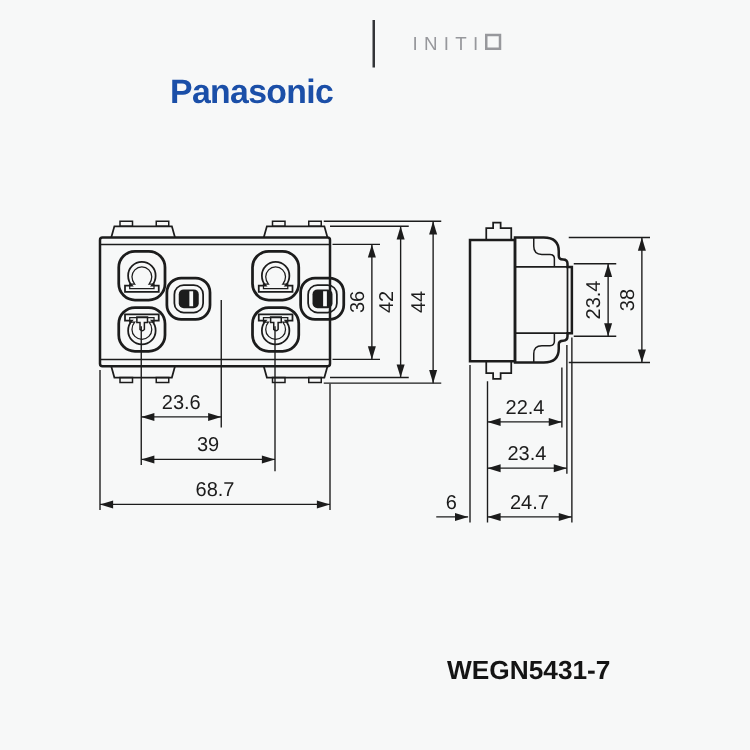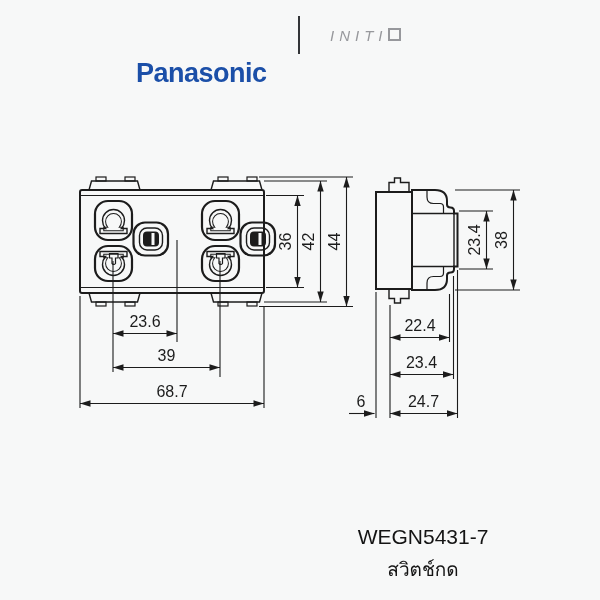--- a/index.html
+++ b/index.html
@@ -17,21 +17,21 @@
     color:#1b4fa8;
     margin-top:37px;
   }
   .divider{
     position:absolute;left:298px;top:16px;
     width:2px;height:38px;background:#333538;
   }
   .subbrand{
     position:absolute;left:330px;top:27px;
     font-size:15px;font-weight:400;letter-spacing:5px;
-    color:#97989c;white-space:nowrap;font-style:italic;
+    color:#97989c;white-space:nowrap;
   }
   .subbrand .sq{
     display:inline-block;width:9px;height:9px;
     border:2px solid #97989c;margin-left:0px;
     vertical-align:baseline;
   }
   
   svg{position:absolute;left:0;top:0;}
   svg text{
     font-family:"Liberation Sans", sans-serif;
@@ -39,21 +39,21 @@
   }
   .outline{fill:none;stroke:#1c1c1c;stroke-width:2;}
   .thick{fill:none;stroke:#1c1c1c;stroke-width:2.2;}
   .mid{fill:none;stroke:#1c1c1c;stroke-width:1.4;}
   .thin{fill:none;stroke:#1c1c1c;stroke-width:1.2;}
   .ext{fill:none;stroke:#1c1c1c;stroke-width:1.1;}
   .dim{fill:none;stroke:#1c1c1c;stroke-width:1.1;}
   
   .model{
     position:absolute;left:423px;top:525px;transform:translateX(-50%);
-    font-size:21px;font-weight:normal;color:#141414;white-space:nowrap;
+    font-size:21px;font-weight:bold;color:#141414;white-space:nowrap;
   }
   .name-th{
     position:absolute;left:423px;top:554px;transform:translateX(-50%);
     font-size:19px;color:#141414;white-space:nowrap;
   }
 </style>
 </head>
 <body>
 
 <div class="page">
@@ -150,15 +150,14 @@
       <path d="M459,211 H493 M459,269 H493 M455,190 H520 M455,290 H520" class="ext"></path>
 
       <line x1="486.5" y1="211" x2="486.5" y2="269" class="dim" marker-start="url(#arr)" marker-end="url(#arr)"></line>
       <text x="480" y="240" text-anchor="middle" transform="rotate(-90 480 240)">23.4</text>
       <line x1="513.5" y1="190" x2="513.5" y2="290" class="dim" marker-start="url(#arr)" marker-end="url(#arr)"></line>
       <text x="507" y="240" text-anchor="middle" transform="rotate(-90 507 240)">38</text>
     </g>
   </svg>
 
   <div class="model">WEGN5431-7</div>
-  <div class="name-th">สวิตช์กด</div>
 
 </div>
 
 </body></html>

